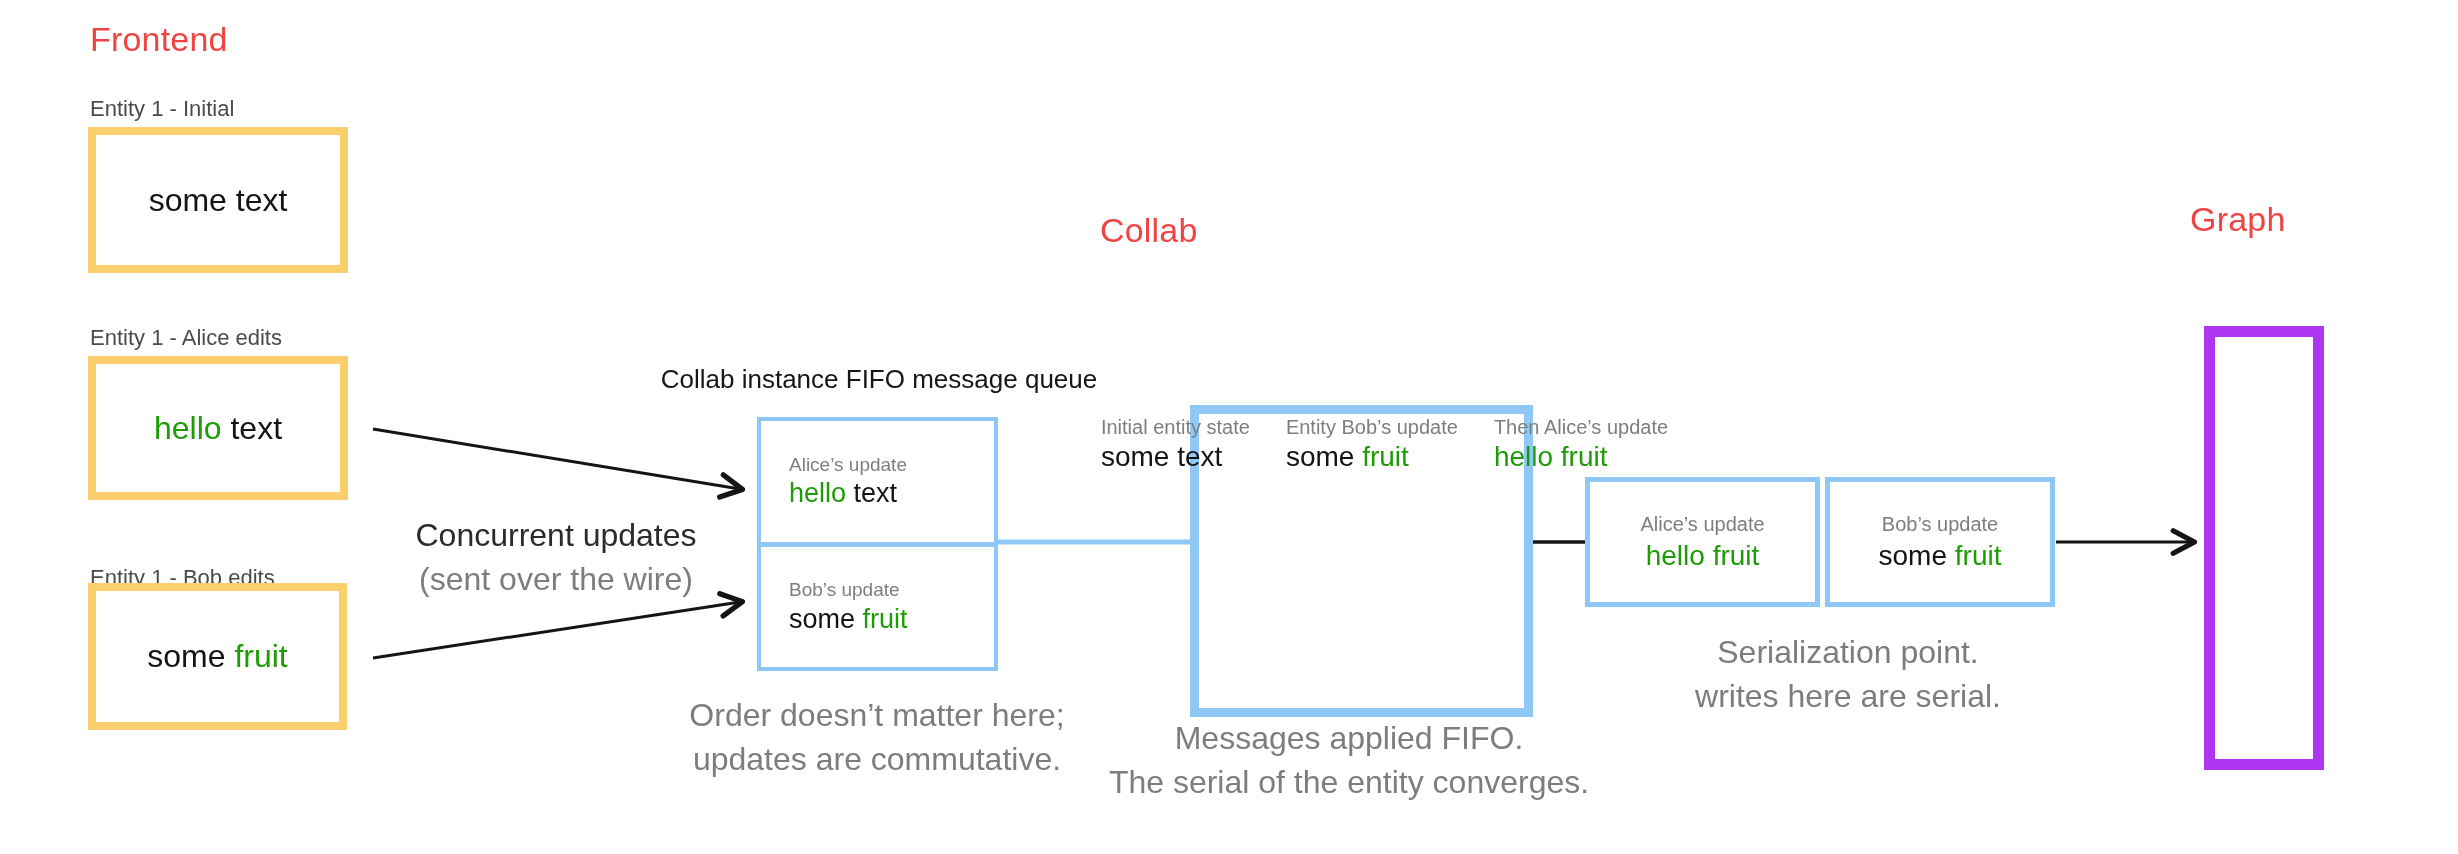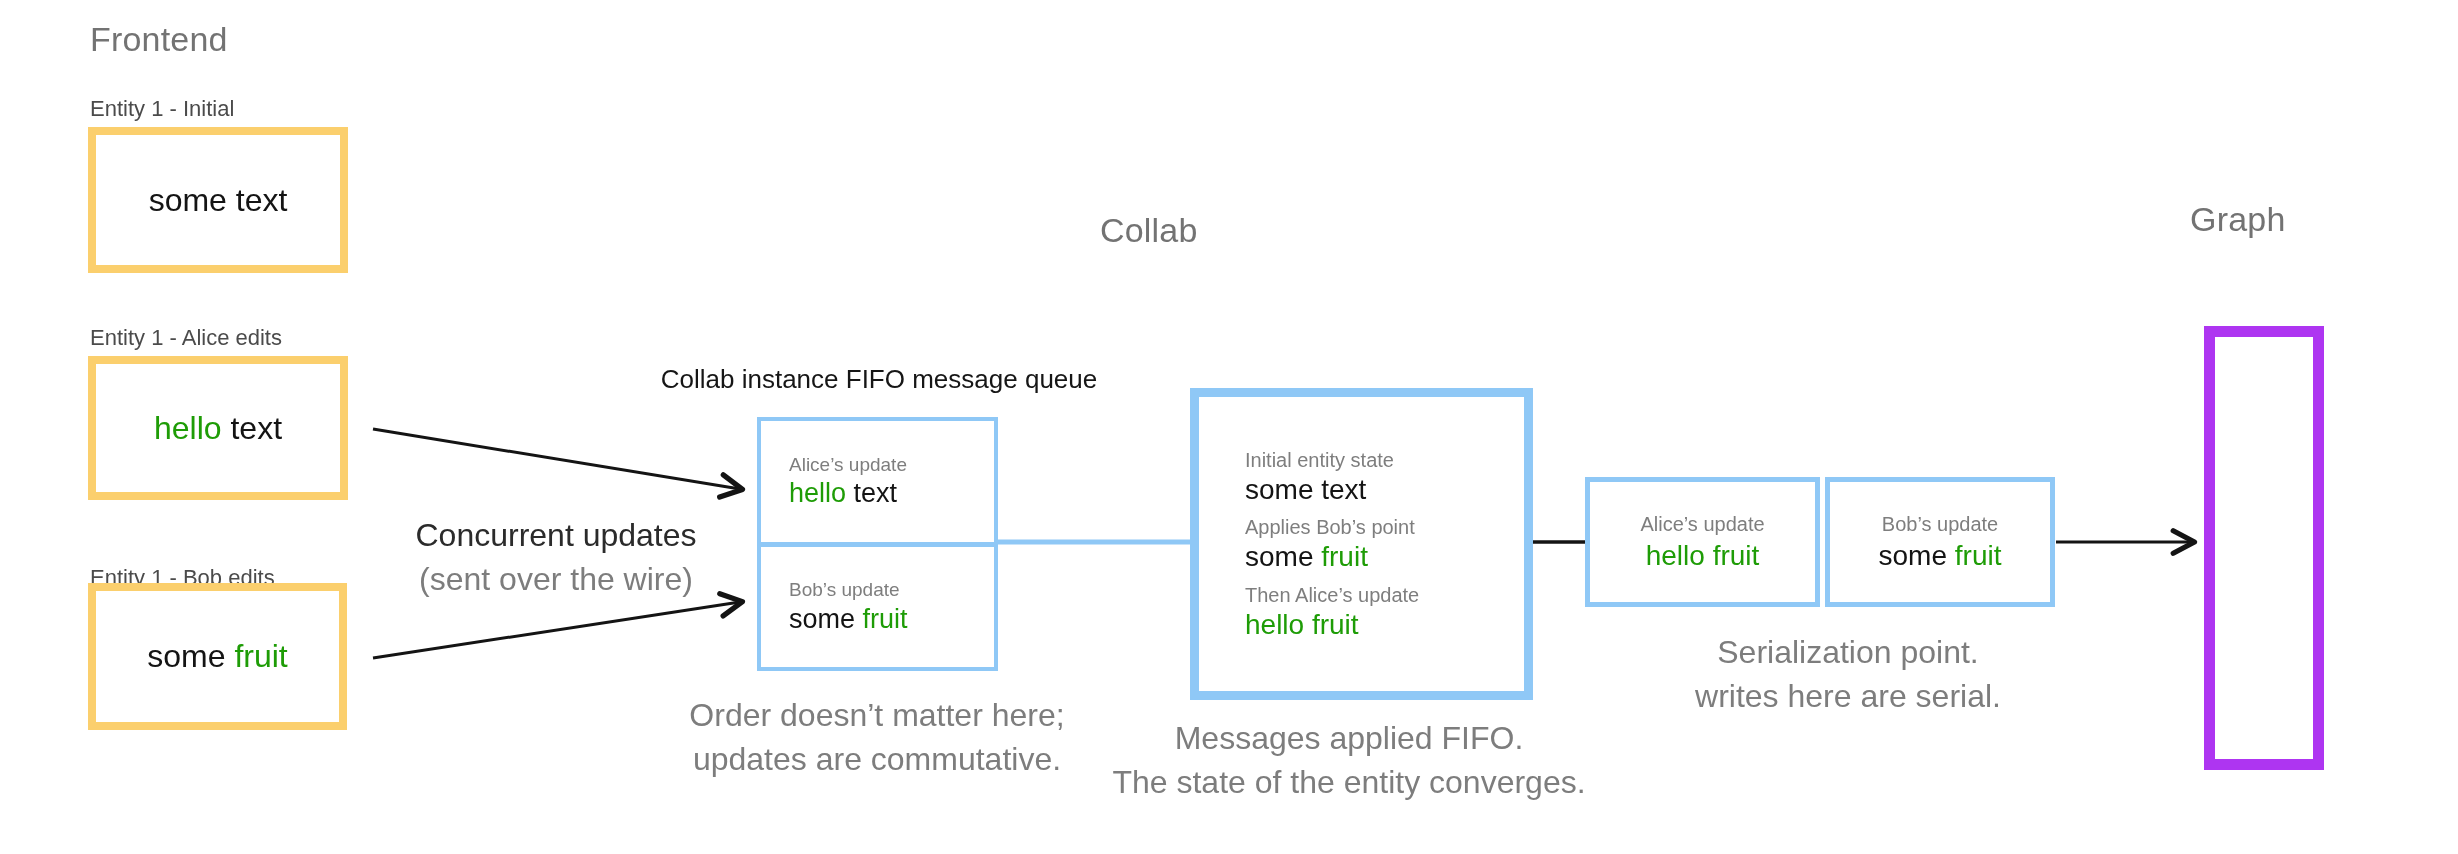--- a/index.html
+++ b/index.html
@@ -16,21 +16,21 @@
   }
   .abs { position: absolute; }
   svg.overlay {
     position: absolute;
     left: 0; top: 0;
     width: 2458px; height: 854px;
     pointer-events: none;
   }
   .heading {
     font-size: 34px;
-    color: #737373;
+    color: #ef4444;
     letter-spacing: 0.2px;
     white-space: nowrap;
   }
   .entity-label {
     font-size: 22px;
     color: #4b4b4b;
     white-space: nowrap;
   }
   .ybox {
     box-sizing: border-box;
@@ -66,24 +66,24 @@
     padding-left: 28px;
   }
   .queue-cell.first { border-bottom: 5px solid #8FC8F6; }
   .cell-label { font-size: 19px; color: #7e7e7e; line-height: 1.35; white-space: nowrap; }
   .cell-value { font-size: 27px; line-height: 1.25; white-space: pre; }
   .collab-box {
     box-sizing: border-box;
     border: 9px solid #8FC8F6;
     background: #ffffff;
     display: flex;
-    flex-direction: column;
-    justify-content: center;
-    gap: 8px;
+    justify-content: center;
+    gap: 36px;
     padding-left: 46px;
+    margin-top: 17px;
   }
   .state-label { font-size: 20px; color: #7e7e7e; line-height: 1.3; white-space: nowrap; }
   .state-value { font-size: 28px; line-height: 1.2; white-space: pre; }
   .ser-wrap { display: flex; gap: 5px; }
   .ser-cell {
     box-sizing: border-box;
     border: 5px solid #8FC8F6;
     background: #ffffff;
     height: 130px;
     display: flex;
@@ -159,32 +159,32 @@
     <div class="c-gray">Order doesn’t matter here;</div>
     <div class="c-gray">updates are commutative.</div>
   </div>
 
   <div class="abs collab-box" style="left:1190px; top:388px; width:343px; height:312px;">
     <div>
       <div class="state-label">Initial entity state</div>
       <div class="state-value"><span style="color: rgb(20, 20, 20);">some text</span></div>
     </div>
     <div>
-      <div class="state-label">Applies Bob’s point</div>
+      <div class="state-label">Entity Bob’s update</div>
       <div class="state-value"><span style="color: rgb(20, 20, 20);">some </span><span style="color: rgb(30, 156, 6);">fruit</span></div>
     </div>
     <div>
       <div class="state-label">Then Alice’s update</div>
       <div class="state-value"><span style="color: rgb(30, 156, 6);">hello fruit</span></div>
     </div>
   </div>
 
   <div class="abs caption" style="left:1099px; top:716px; width:500px;">
     <div class="c-gray">Messages applied FIFO.</div>
-    <div class="c-gray">The state of the entity converges.</div>
+    <div class="c-gray">The serial of the entity converges.</div>
   </div>
 
   <div class="abs ser-wrap" style="left:1585px; top:477px;">
     <div class="ser-cell" style="width:235px;">
       <div class="cell-label">Alice’s update</div>
       <div class="cell-value"><span style="color: rgb(30, 156, 6);">hello fruit</span></div>
     </div>
     <div class="ser-cell" style="width:230px;">
       <div class="cell-label">Bob’s update</div>
       <div class="cell-value"><span style="color: rgb(20, 20, 20);">some </span><span style="color: rgb(30, 156, 6);">fruit</span></div>

